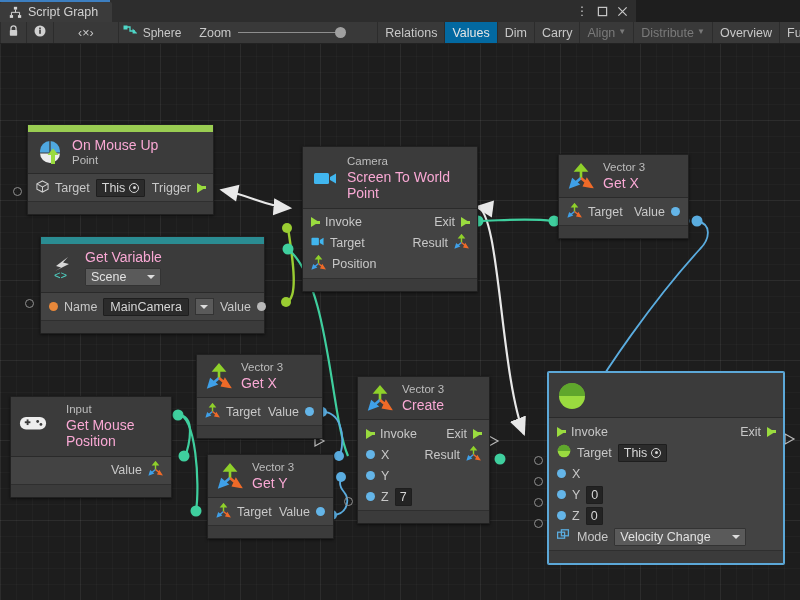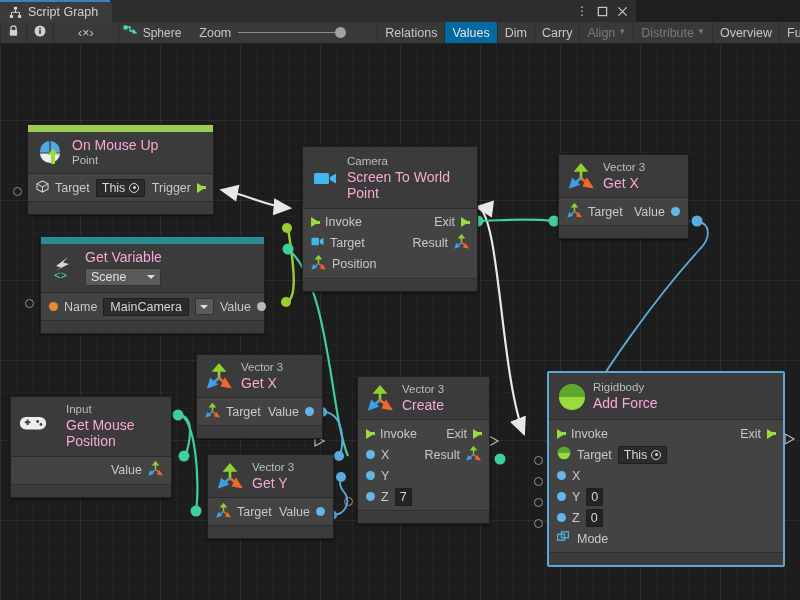--- a/index.html
+++ b/index.html
@@ -624,24 +624,20 @@
 
     <div class="node selected" style="left:548px; top:328px; width:236px;">
       <div class="node-head" style="padding:8px 10px 8px 8px;">
         <span class="glyph">
           <svg width="30" height="30" viewBox="0 0 30 30">
             <circle cx="15" cy="15" r="13" fill="#9adb3f"></circle>
             <path d="M15 2 A13 13 0 0 1 28 15 L15 15 Z" fill="#2f7a1e" opacity="0.55"></path>
             <path d="M15 15 L2 15 A13 13 0 0 1 15 2 Z" fill="#2f7a1e" opacity="0.55"></path>
           </svg>
         </span>
-        <span class="node-titles">
-          <span class="n-sub">Rigidbody</span>
-          <span class="n-title">Add Force</span>
-        </span>
       </div>
       <div class="node-divider"></div>
       <div class="node-body">
         <div class="row">
           <span class="left">
             <span class="arrowport tail"></span>
             <span class="lbl">Invoke</span>
           </span>
           <span class="right">
             <span class="lbl">Exit</span>
@@ -690,20 +686,24 @@
         </div>
         <div class="row">
           <span class="left">
             <span>
               <svg width="14" height="13" viewBox="0 0 14 13">
                 <rect x="0.6" y="3.2" width="7" height="6" fill="none" stroke="#5aacdf" stroke-width="1.3"></rect>
                 <rect x="4.4" y="0.8" width="7" height="6" fill="none" stroke="#5aacdf" stroke-width="1.3"></rect>
               </svg>
             </span>
             <span class="lbl">Mode</span>
+            <span class="dropdown">
+              <span>Velocity Change</span>
+              <span class="dd-arrow"></span>
+            </span>
           </span>
         </div>
       </div>
       <div class="node-foot"></div>
     </div>
 
     <span class="outbub hollow" style="left:534px; top:412px;"></span>
     <span class="outbub hollow" style="left:534px; top:433px;"></span>
     <span class="outbub hollow" style="left:534px; top:454px;"></span>
     <span class="outbub hollow" style="left:534px; top:475px;"></span>

